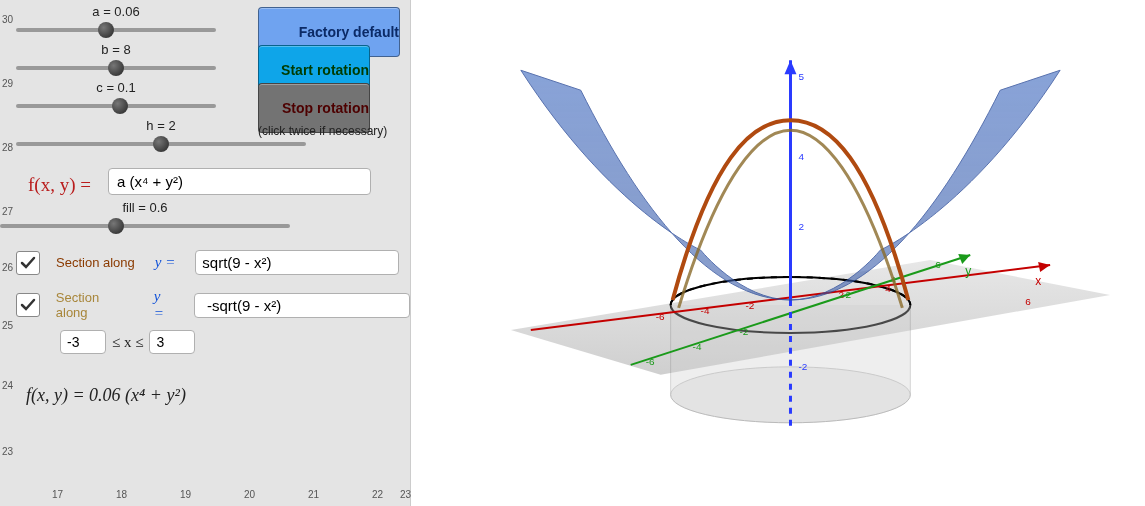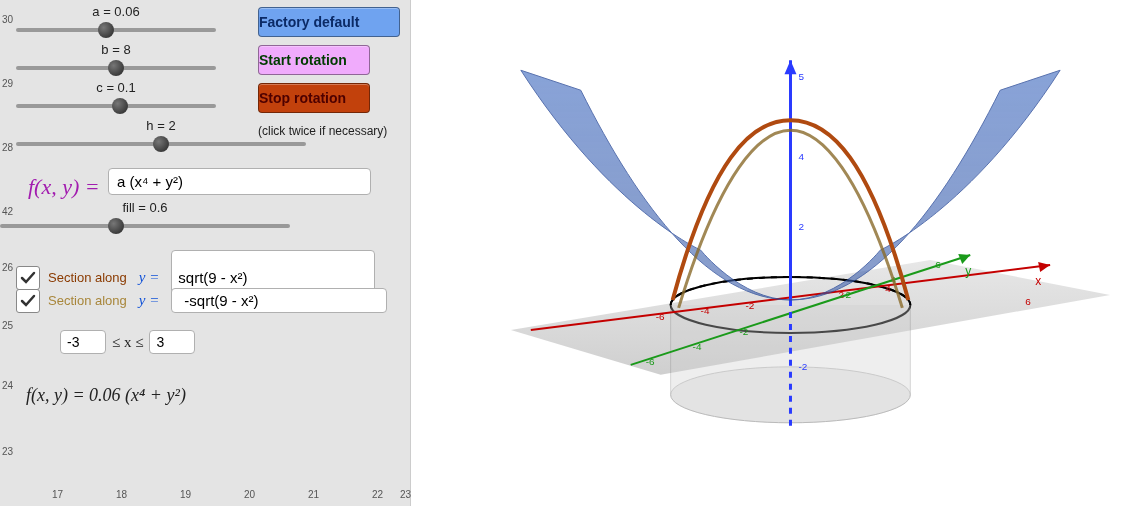--- a/index.html
+++ b/index.html
@@ -6,31 +6,31 @@
   .app{display:flex;width:1145px;height:506px;position:relative}
   .left{width:410px;height:100%;background:#e4e4e4;position:relative;border-right:1px solid #ccc}
   .right{flex:1;height:100%;background:#fff;position:relative}
   
   .slider-block{position:absolute;text-align:center}
   .slider-label{display:block;text-align:center;font-size:13px;margin-bottom:2px}
   .slider{position:relative;height:18px}
   .track{position:absolute;top:7px;left:0;right:0;height:4px;background:#999;border-radius:2px}
   .thumb{position:absolute;top:1px;width:16px;height:16px;border-radius:50%;background:radial-gradient(circle at 35% 35%,#777,#222);margin-left:-8px;cursor:pointer}
   
-  .btn{position:absolute;border:1px solid rgba(0,0,0,.4);border-radius:4px;font-weight:bold;font-size:14px;text-align:left;padding:6px 0;cursor:pointer;box-shadow:0 1px 0 rgba(255,255,255,.3) inset}
+  .btn{position:absolute;border:1px solid rgba(0,0,0,.4);border-radius:4px;font-weight:bold;font-size:14px;text-align:right;padding:16px 0;cursor:pointer;box-shadow:0 1px 0 rgba(255,255,255,.3) inset}
   .btn-blue{background:#6fa3f0;color:#0b2a66}
-  .btn-green{background:#f0abfc;color:#003b00}
-  .btn-red{background:#c2410c;color:#4d0000}
+  .btn-green{background:#0ea5e9;color:#003b00}
+  .btn-red{background:#737373;color:#4d0000}
   .hint{position:absolute;font-weight:normal;font-size:12px}
   
-  .fx-lbl{position:absolute;color:#a21caf;font-style:italic;font-family:'Times New Roman',serif;font-size:22px}
+  .fx-lbl{position:absolute;color:#b91c1c;font-family:'Times New Roman',serif;font-size:19px}
   .field{position:absolute;background:#fff;border:1px solid #b0b0b0;border-radius:4px;padding:4px 8px;font-size:15px;font-family:Arial}
   .tiny-field{background:#fff;border:1px solid #b0b0b0;border-radius:4px;padding:3px 6px;font-size:14px;display:inline-block}
   
-  .chk{position:absolute;display:flex;align-items:center;gap:8px}
+  .chk{position:absolute;display:flex;align-items:center;gap:16px}
   .chk-box{width:22px;height:22px;border:1px solid #888;background:#fff;border-radius:3px;display:flex;align-items:center;justify-content:center;cursor:pointer}
   .chk-box svg{width:16px;height:16px}
   .chk-text{font-size:13px}
   .y-eq{color:#1152d8;font-style:italic;font-family:'Times New Roman',serif;font-size:15px;margin:0 4px}
   
   .range-row{position:absolute;display:flex;align-items:center;gap:6px}
   .leq{font-family:'Times New Roman',serif;font-size:15px}
   
   .formula{position:absolute;font-family:'Times New Roman',serif;font-size:18px;font-style:italic}
   
@@ -41,21 +41,21 @@
 </head>
 <body>
 
 <div class="app">
 
   <div class="left">
 
     <div class="axis-num" style="left:2px;top:14px">30</div>
     <div class="axis-num" style="left:2px;top:78px">29</div>
     <div class="axis-num" style="left:2px;top:142px">28</div>
-    <div class="axis-num" style="left:2px;top:206px">42</div>
+    <div class="axis-num" style="left:2px;top:206px">27</div>
     <div class="axis-num" style="left:2px;top:262px">26</div>
     <div class="axis-num" style="left:2px;top:320px">25</div>
     <div class="axis-num" style="left:2px;top:380px">24</div>
     <div class="axis-num" style="left:2px;top:446px">23</div>
 
     <div class="slider-block" style="left:16px;top:4px;width:200px">
       <span class="slider-label">a = 0.06</span>
       <div class="slider">
           <div class="track"></div>
           <div class="thumb" style="left:45%"></div>
@@ -100,21 +100,21 @@
     </div>
 
     <div class="chk" style="left:16px;top:250px">
       <div class="chk-box">
         <svg viewBox="0 0 16 16">
             <path d="M2 8 L6 12 L14 3" stroke="#333" stroke-width="2.5" fill="none" stroke-linecap="round"></path>
           </svg>
       </div>
       <span class="chk-text" style="color:#8a3a00">Section along</span>
       <span class="y-eq">y =</span>
-      <input class="field" style="position: static; width: 190px; padding: 18px 6px;" value="sqrt(9 - x²)">
+      <input class="field" style="position: static; width: 190px; padding: 3px 6px;" value="sqrt(9 - x²)">
     </div>
 
     <div class="chk" style="left:16px;top:288px">
       <div class="chk-box">
         <svg viewBox="0 0 16 16">
             <path d="M2 8 L6 12 L14 3" stroke="#333" stroke-width="2.5" fill="none" stroke-linecap="round"></path>
           </svg>
       </div>
       <span class="chk-text" style="color:#a8863a">Section along</span>
       <span class="y-eq">y =</span>

